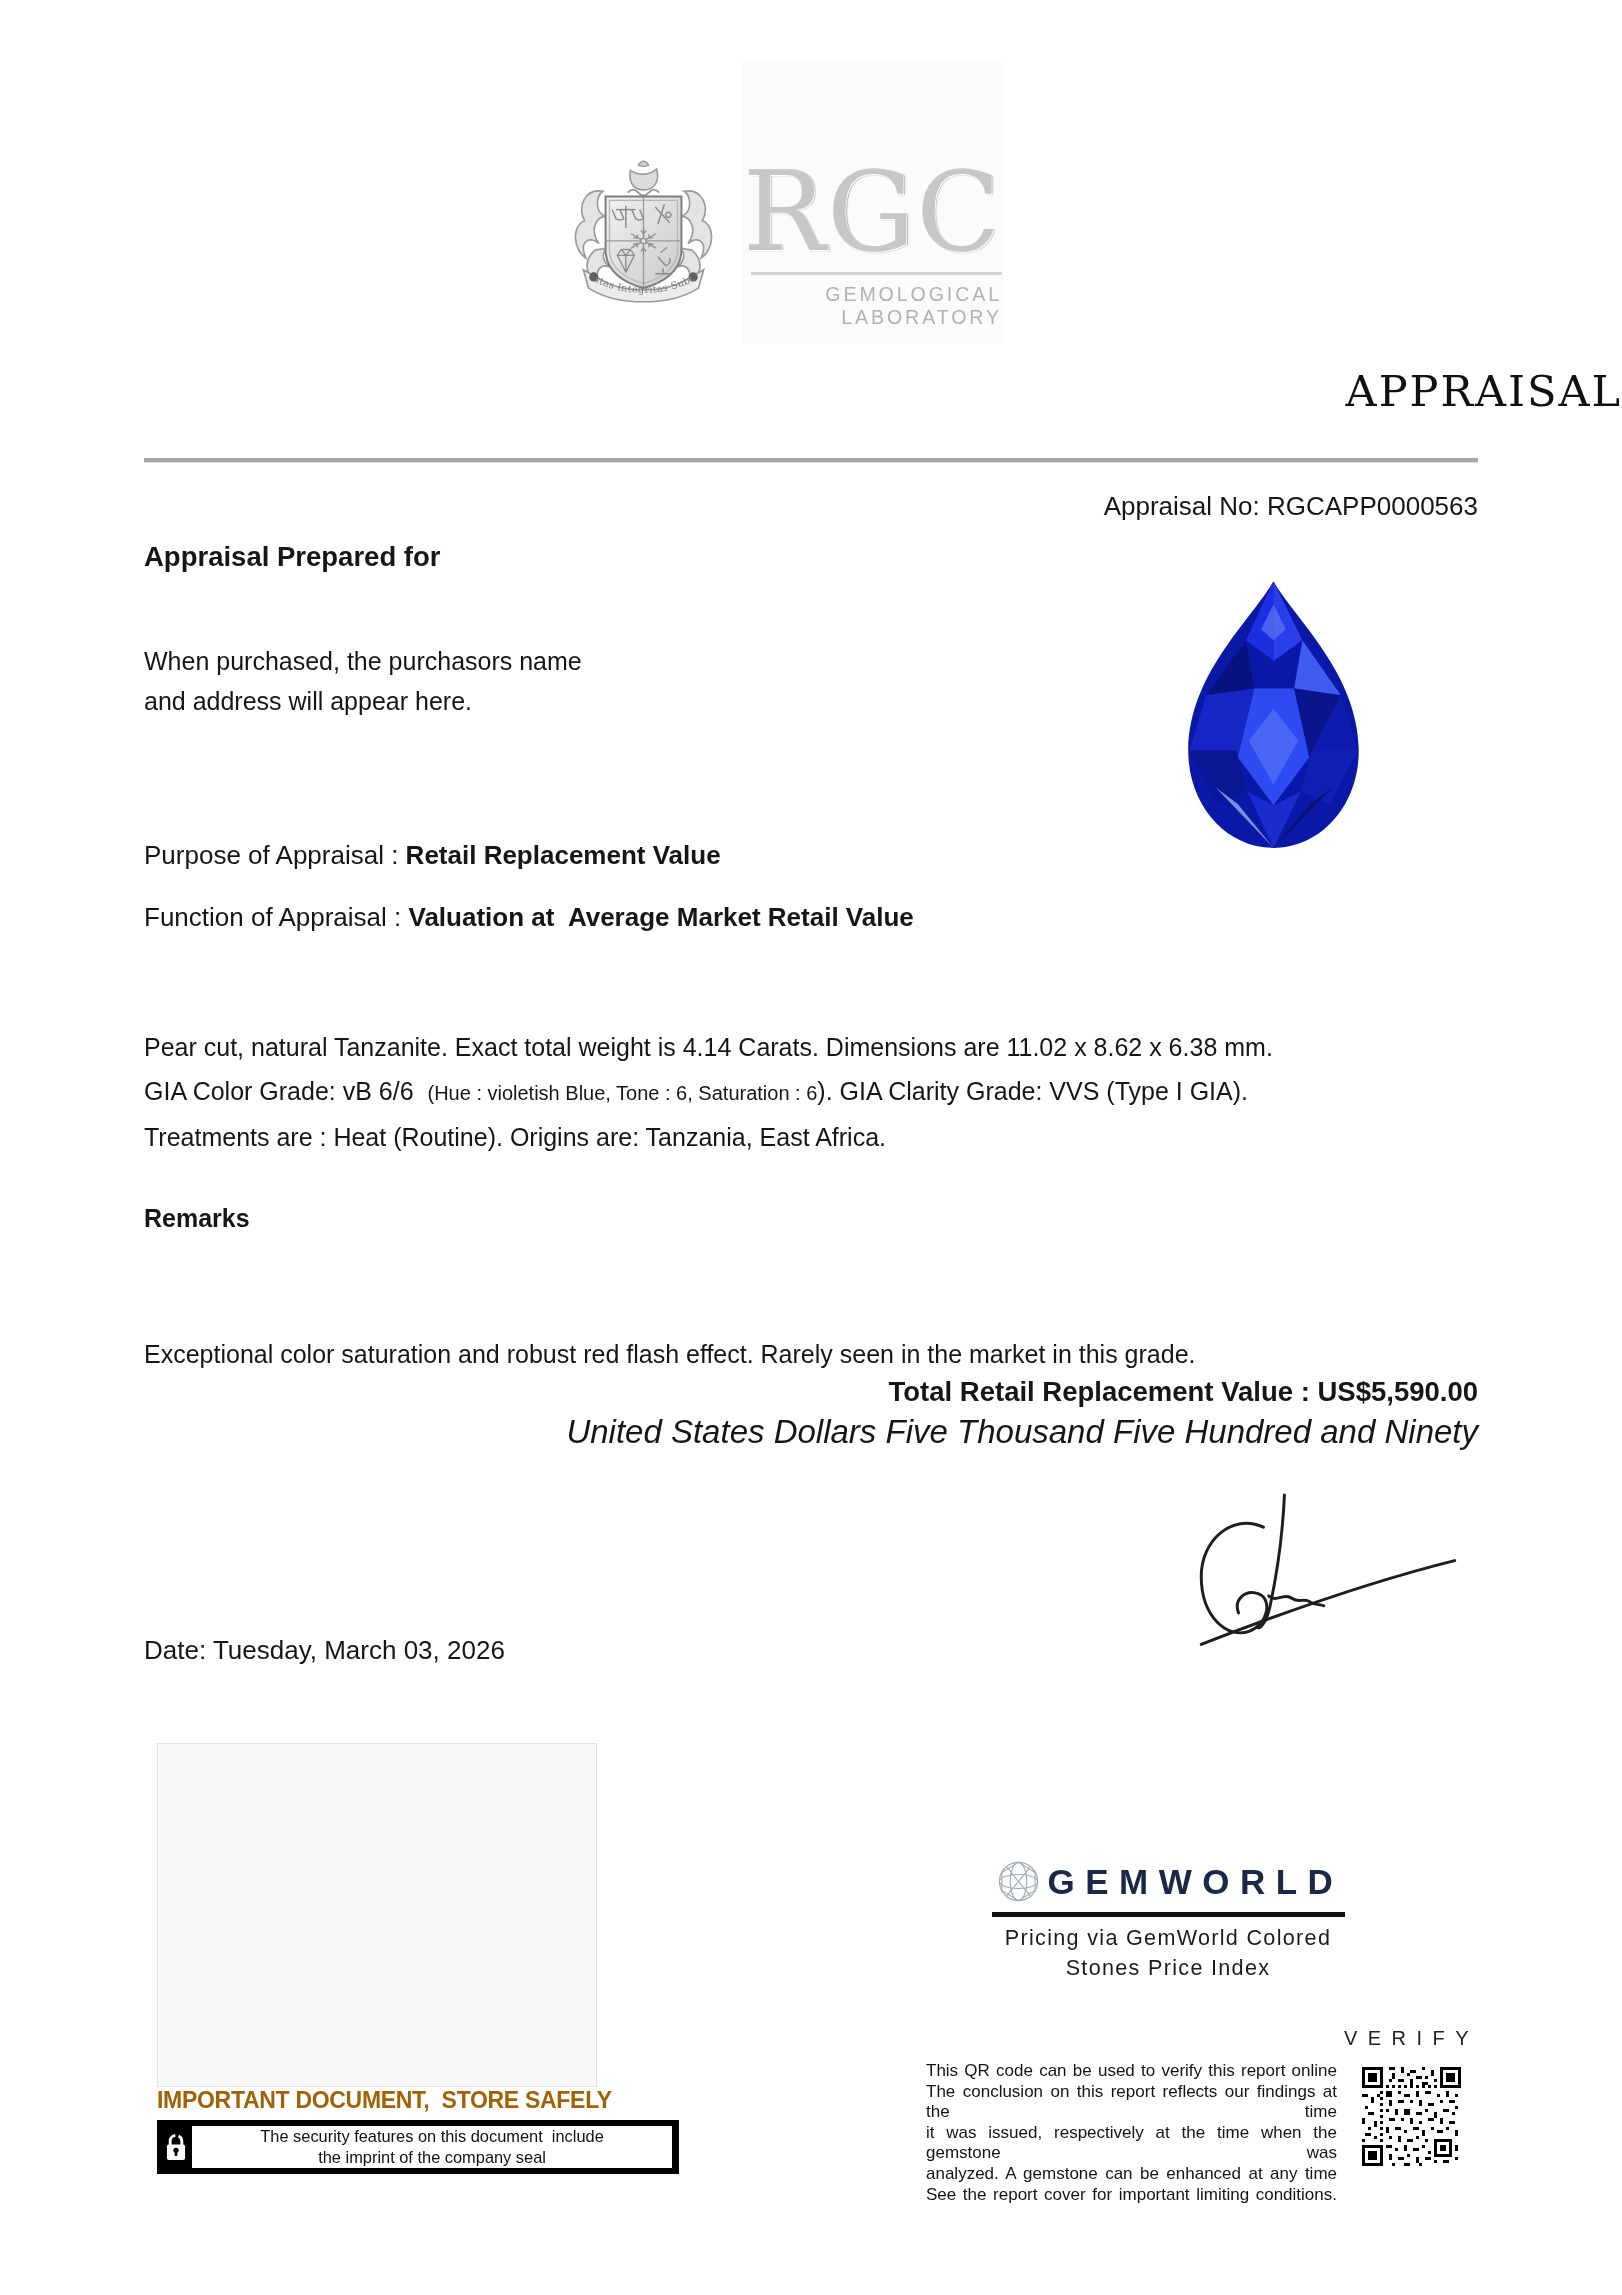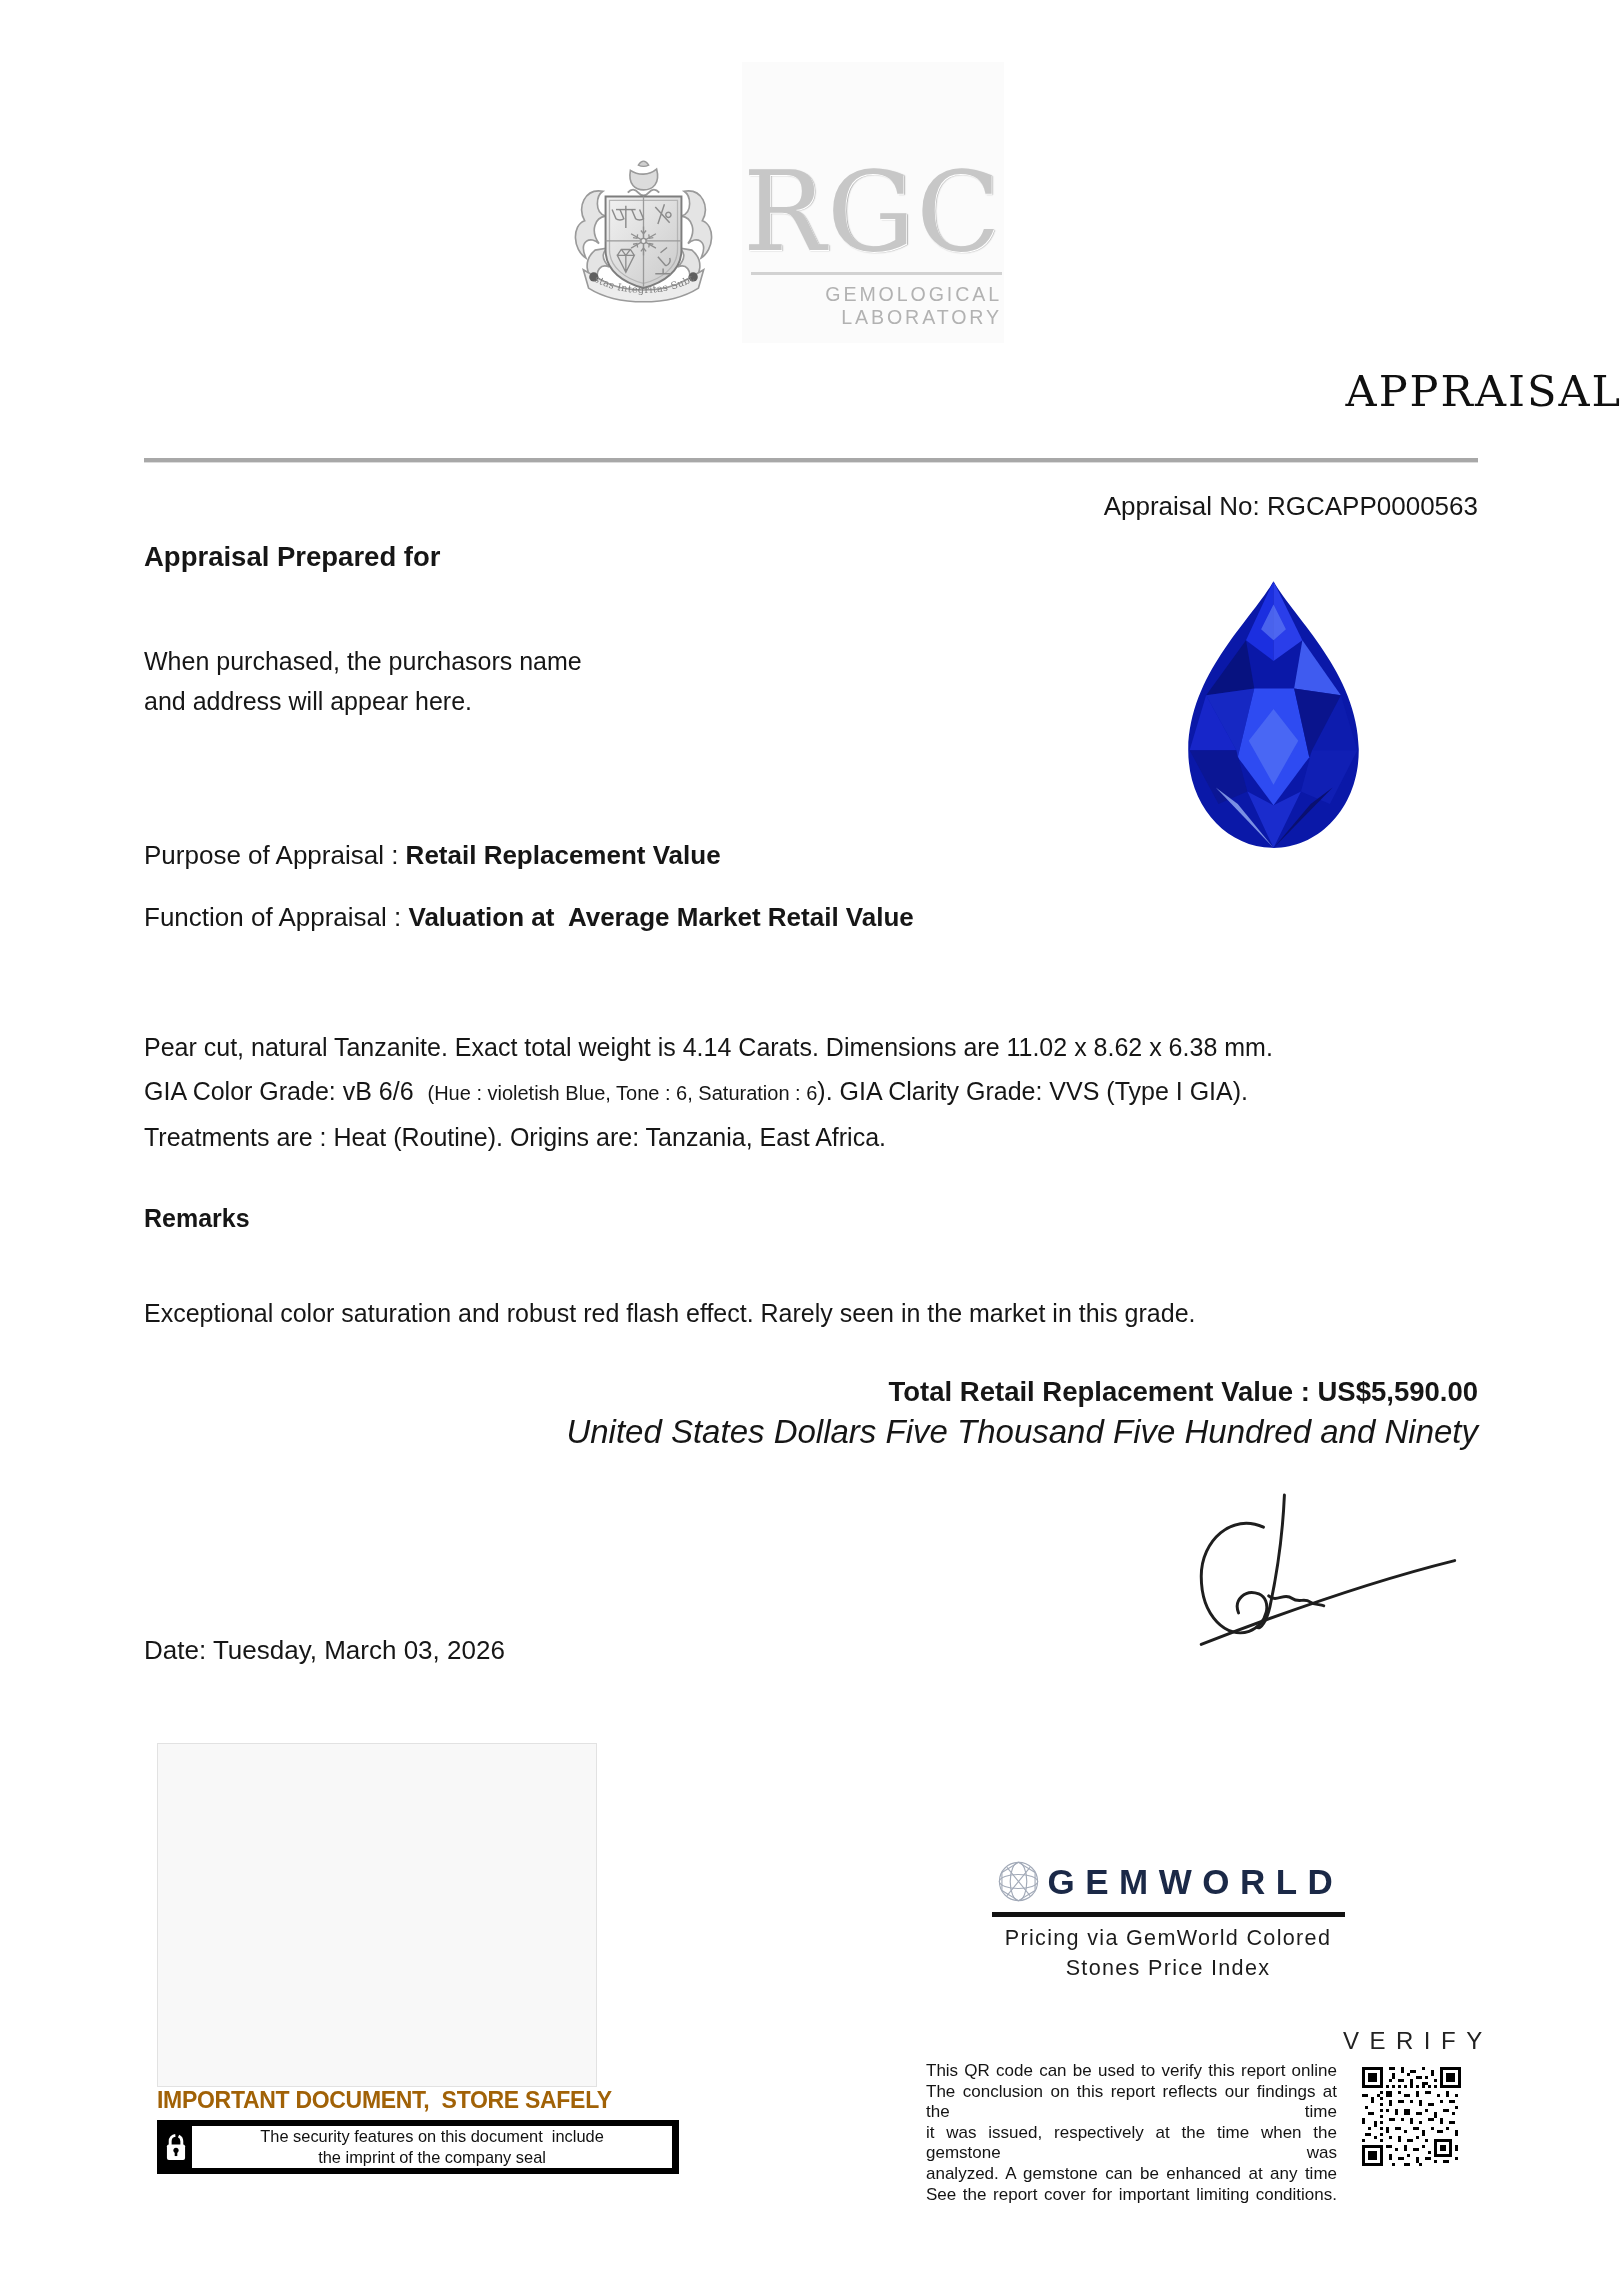--- a/index.html
+++ b/index.html
@@ -21,21 +21,21 @@
   .prepared-h{left:144px;top:541px;font-size:27.5px;font-weight:bold;}
   .prep-l1{left:144px;top:647px;font-size:25px;}
   .prep-l2{left:144px;top:687px;font-size:25px;}
   .purpose{left:144px;top:840px;font-size:26px;}
   .function{left:144px;top:902px;font-size:26px;}
   .lblval b{font-weight:bold;}
   
   .desc{left:144px;top:1025px;width:1348px;font-size:25px;line-height:44px;}
   .desc .small{font-size:20px;}
   .remarks-h{left:144px;top:1204px;font-size:25px;font-weight:bold;}
-  .remarks-t{left:144px;top:1299px;font-size:25px;}
+  .remarks-t{left:144px;top:1340px;font-size:25px;}
   
   .total-line{top:1376px;right:144px;font-size:27.5px;font-weight:bold;}
   .words-line{top:1413px;right:144px;font-size:33px;font-style:italic;font-family:"Liberation Sans",sans-serif;}
   
   .sig{left:1067px;top:1491px;}
   .date-line{left:144px;top:1635px;font-size:26px;}
   .signoff{left:982px;top:1657px;width:475px;text-align:center;}
   .signoff .name{font-size:29px;letter-spacing:0.7px;}
   .signoff .sub{font-size:21px;margin-top:9.2px;line-height:27.5px;}
   
@@ -47,21 +47,21 @@
   .gw-sub{font-size:21.6px;letter-spacing:1.3px;line-height:30px;color:#1c1c1c;}
   
   .gray-box{left:157px;top:1743px;width:438px;height:342px;background:#f8f8f8;border:0.7px solid #e2e2e2;}
   .important{left:157px;top:2087px;font-size:23px;font-weight:bold;letter-spacing:-0.3px;color:#a16207;}
   .sec-box{left:157px;top:2120px;width:522px;height:54px;background:#000;}
   .sec-panel{position:absolute;left:34px;top:4.6px;right:5.9px;bottom:5.2px;background:#fff;
              border:1.3px solid #000;display:flex;flex-direction:column;justify-content:center;
              text-align:center;font-size:16.4px;line-height:21px;color:#111;}
   .sec-lock{position:absolute;left:7.9px;top:12.4px;}
   
-  .verify{left:1343px;top:2027px;width:137px;text-align:center;font-size:24px;letter-spacing:10.5px;color:#222;}
+  .verify{left:1343px;top:2027px;width:137px;text-align:center;font-size:20px;letter-spacing:10.5px;color:#222;}
   .qr{left:1362px;top:2066px;}
   .qr-text{left:926px;top:2061px;width:411px;font-size:17px;line-height:20.6px;color:#141414;}
   .qr-text div{text-align:justify;text-align-last:justify;}
 </style>
 </head>
 <body>
 
 <div id="page">
 
   <div class="abs logo-bg"></div>

